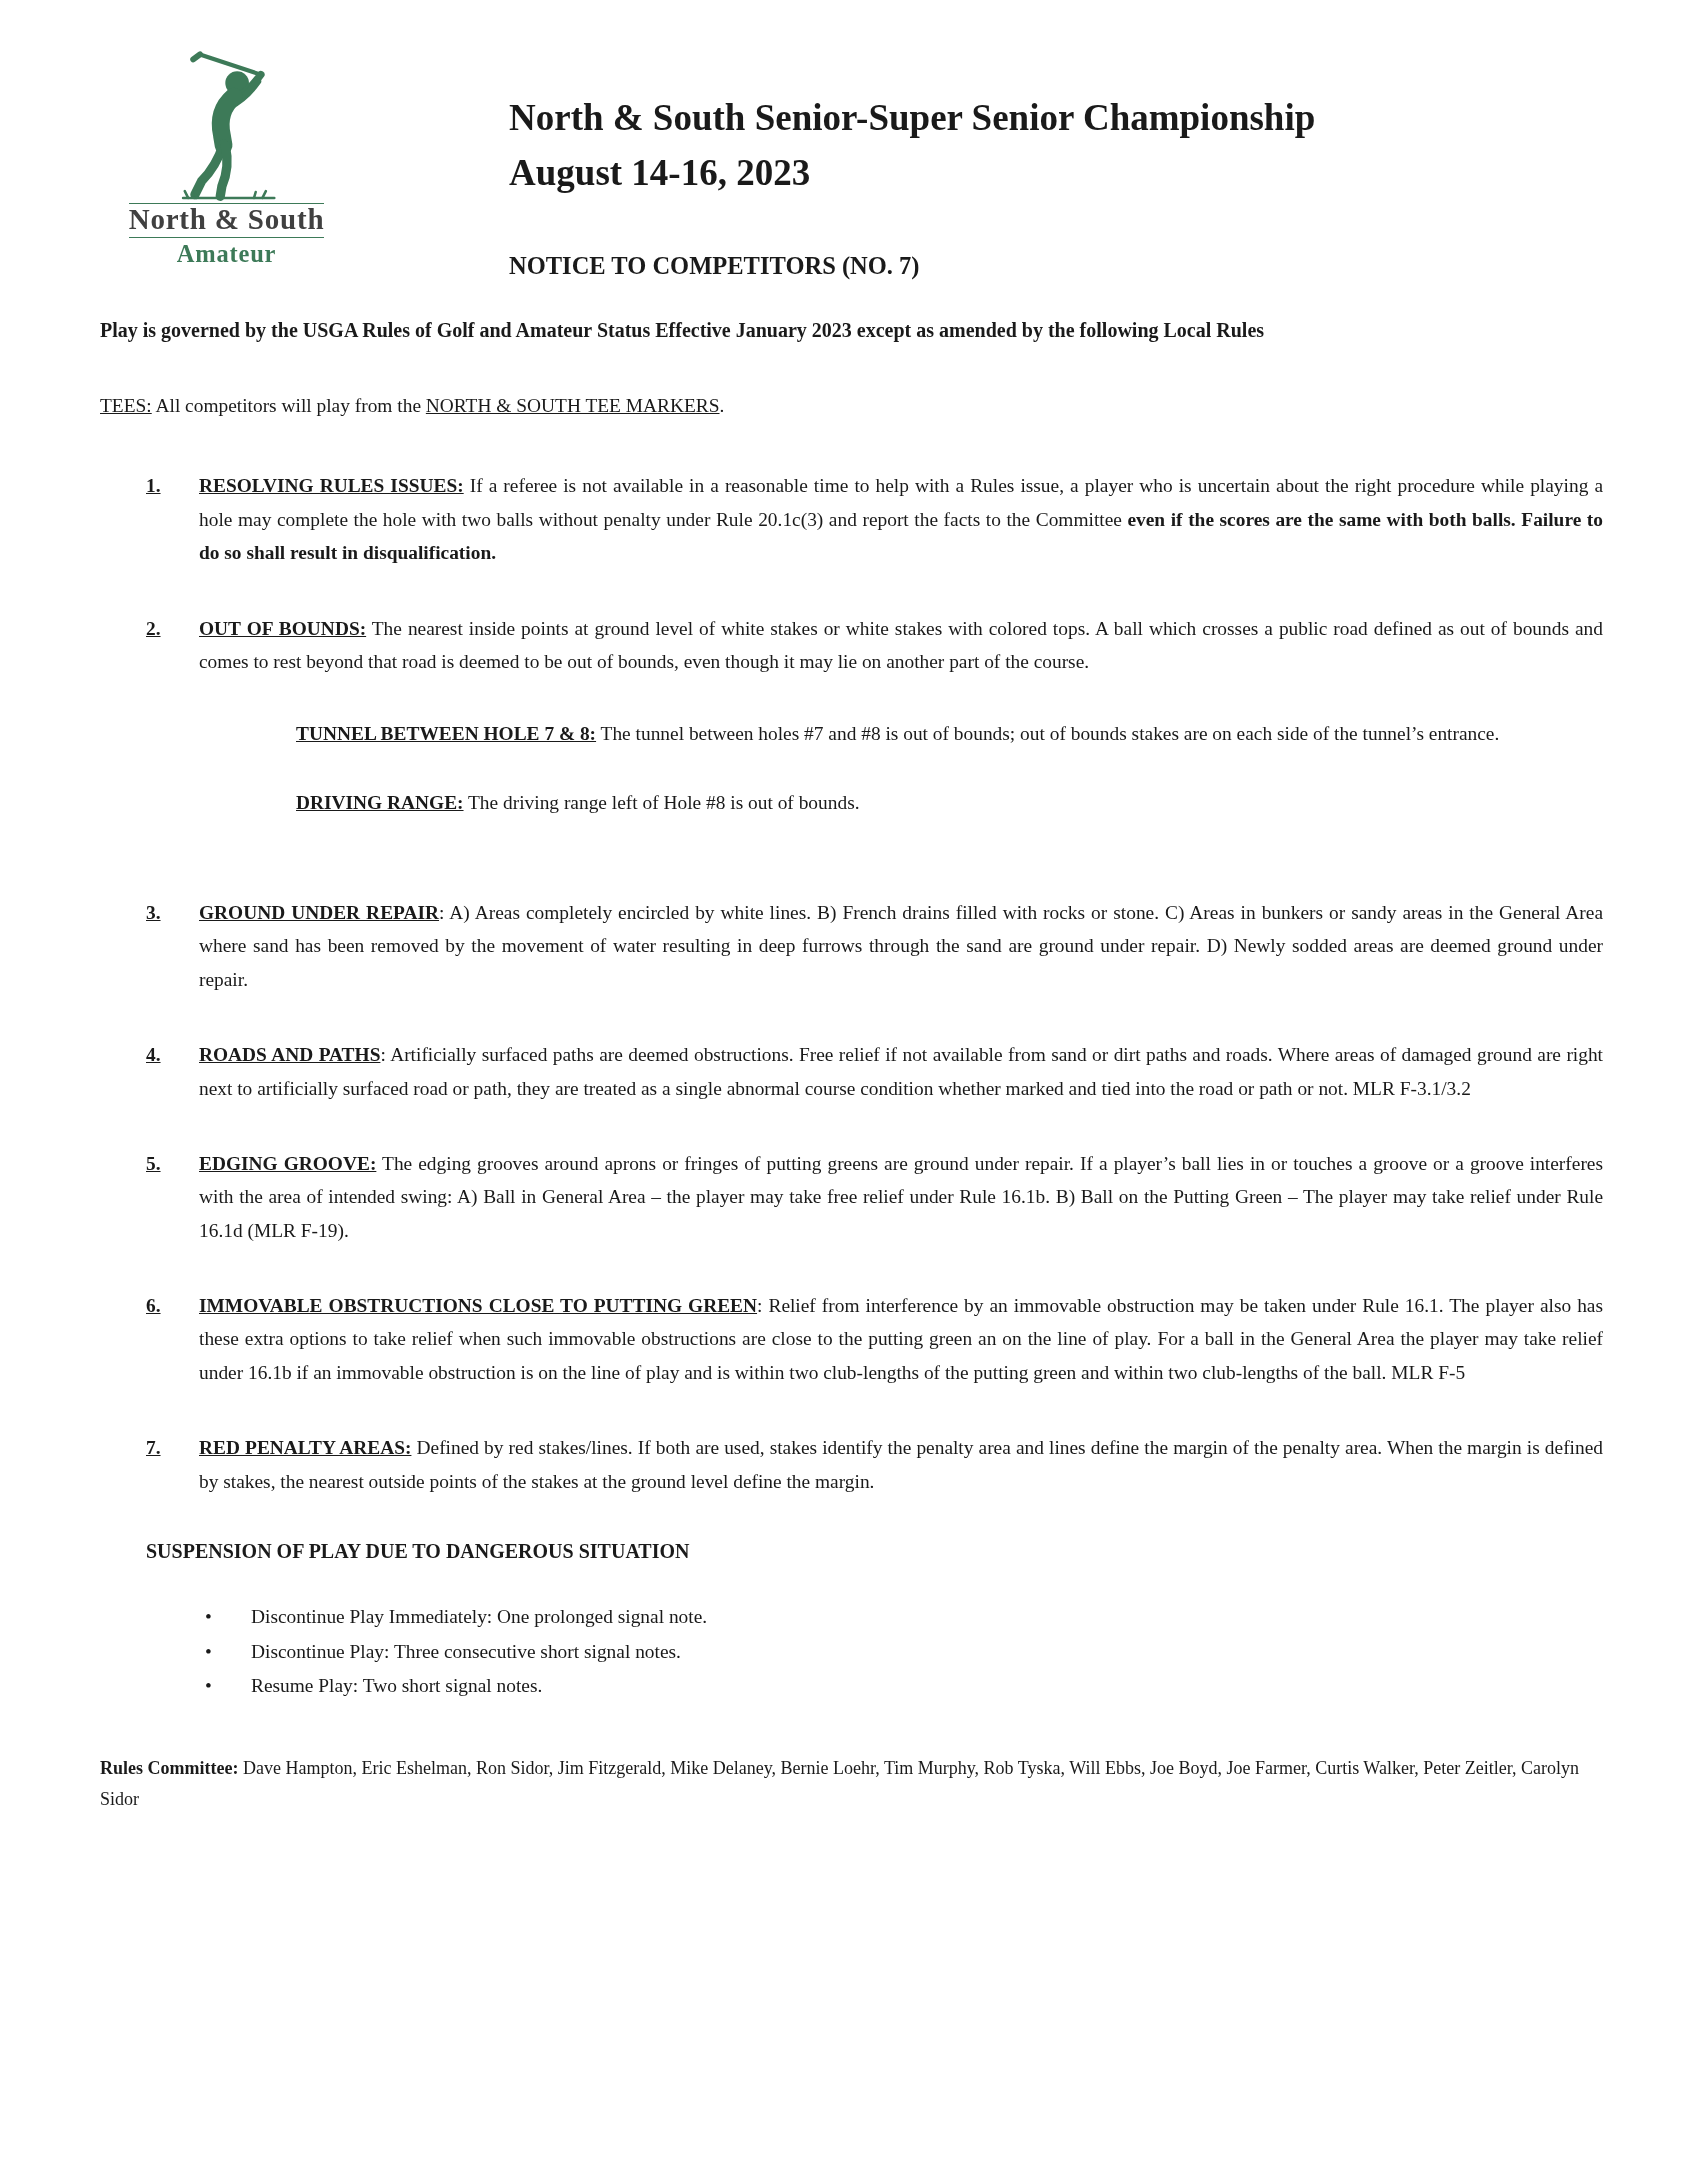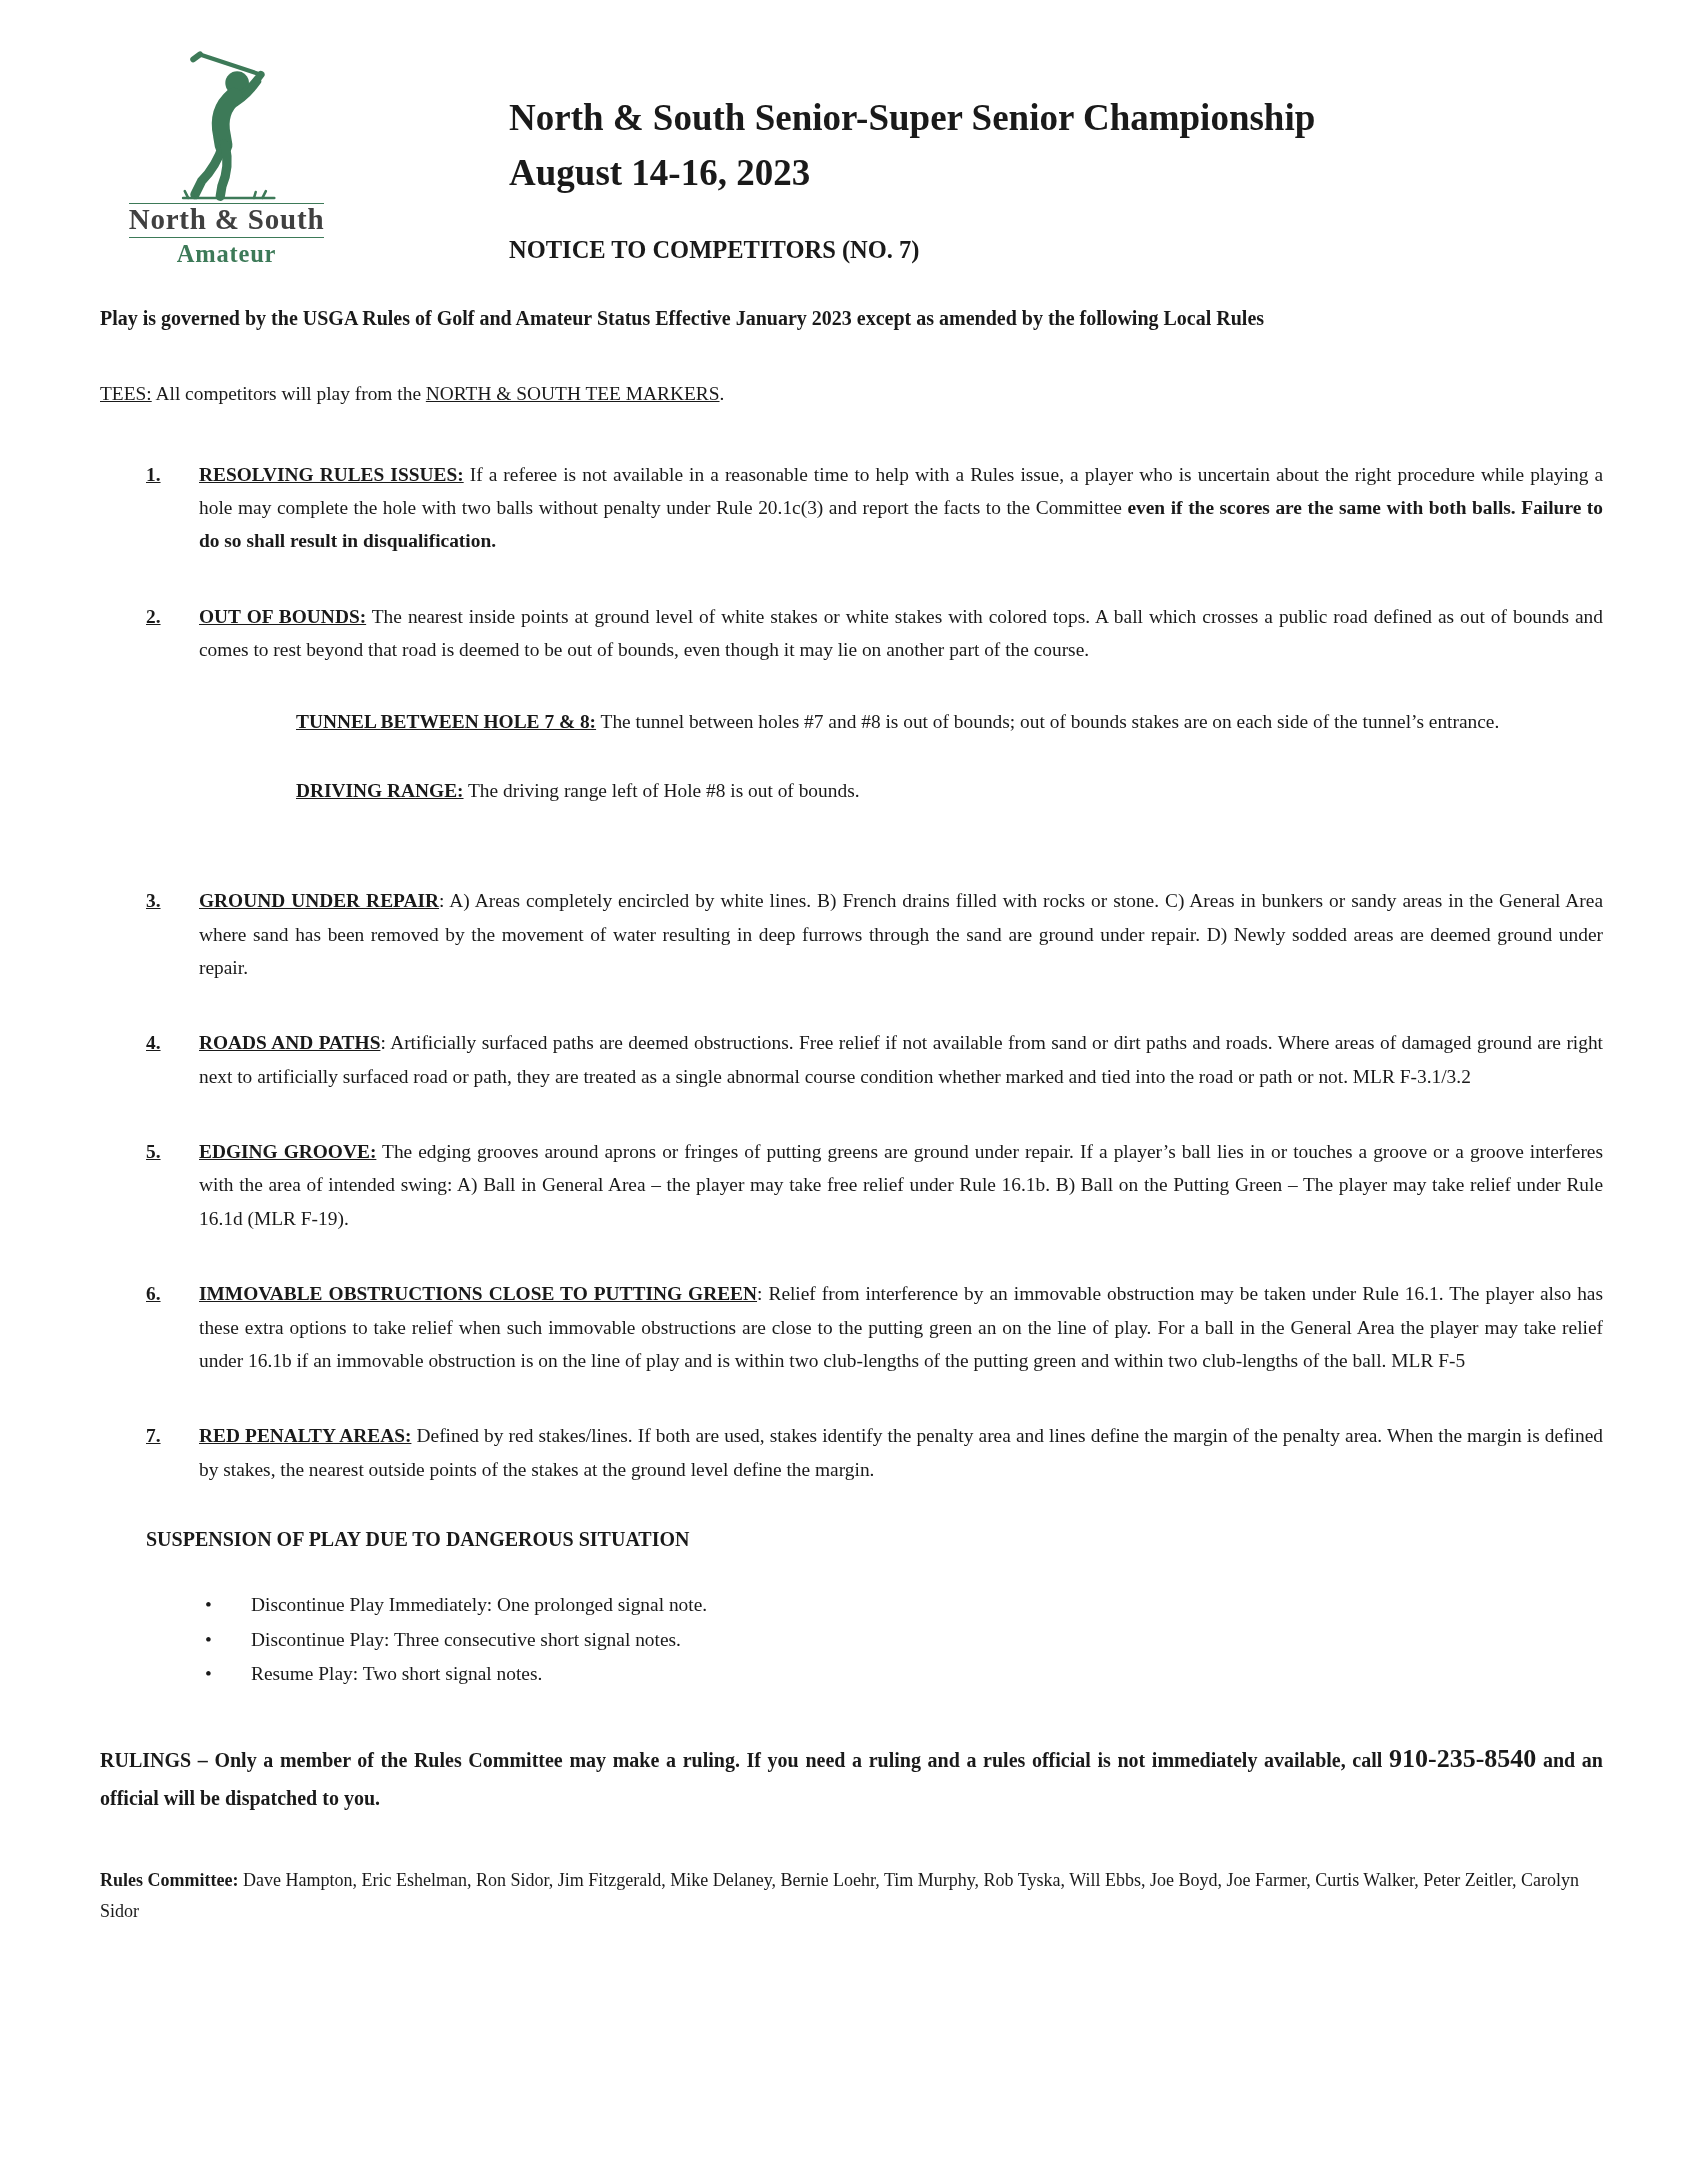--- a/index.html
+++ b/index.html
@@ -24,21 +24,21 @@
   .logo-name {
     font-weight: bold; font-size: 29px; color: #404040;
     letter-spacing: 0.8px; line-height: 1.0;
     border-top: 1.7px solid #3d7a58; border-bottom: 1.7px solid #3d7a58;
     padding: 1.7px 0 2.5px 0; display: inline-block;
   }
   .logo-sub { font-weight: bold; font-size: 24.5px; color: #3d7a58; letter-spacing: 0.8px; margin-top: 1.7px; }
   .title-block { margin-left: 156px; padding-top: 47px; }
   .doc-title { font-weight: bold; font-size: 37px; line-height: 1.48; }
   .doc-dates { font-weight: bold; font-size: 37px; line-height: 1.48; }
-  .doc-notice { font-weight: bold; font-size: 24.5px; margin-top: 35px; }
+  .doc-notice { font-weight: bold; font-size: 24.5px; margin-top: 51px; }
   
   .intro { font-weight: bold; font-size: 20px; line-height: 1.6; margin-top: 34px; }
   .tees { font-size: 19.4px; line-height: 1.7; margin-top: 44px; }
   .tees-label { font-weight: normal; text-decoration: underline; }
   .tees-emph { font-weight: normal; text-decoration: underline; }
   
   .rules { margin-top: 47px; }
   .rule { display: flex; margin-bottom: 42px; }
   .rule-num {
     width: 53px; flex-shrink: 0; margin-left: 46px;
@@ -157,18 +157,17 @@
     <div class="bullet-row">
       <span class="bullet-char">•</span>
       <span>Discontinue Play:  Three consecutive short signal notes.</span>
     </div>
     <div class="bullet-row">
       <span class="bullet-char">•</span>
       <span>Resume Play:  Two short signal notes.</span>
     </div>
   </div>
 
-  <div class="rulings"><span>RULINGS – Only a member of the Rules Committee may make a ruling. If you need a ruling and a rules official is not immediately available, call </span><span class="phone">910-235-8540</span><span> and an official will be dispatched to you.</span></div>
 
   <div class="committee"><span class="committee-label">Rules Committee:</span><span> Dave Hampton, Eric Eshelman, Ron Sidor, Jim Fitzgerald, Mike Delaney, Bernie Loehr, Tim Murphy, Rob Tyska, Will Ebbs, Joe Boyd, Joe Farmer, Curtis Walker, Peter Zeitler, Carolyn Sidor</span></div>
 
 </div>
 
 
 </body></html>

